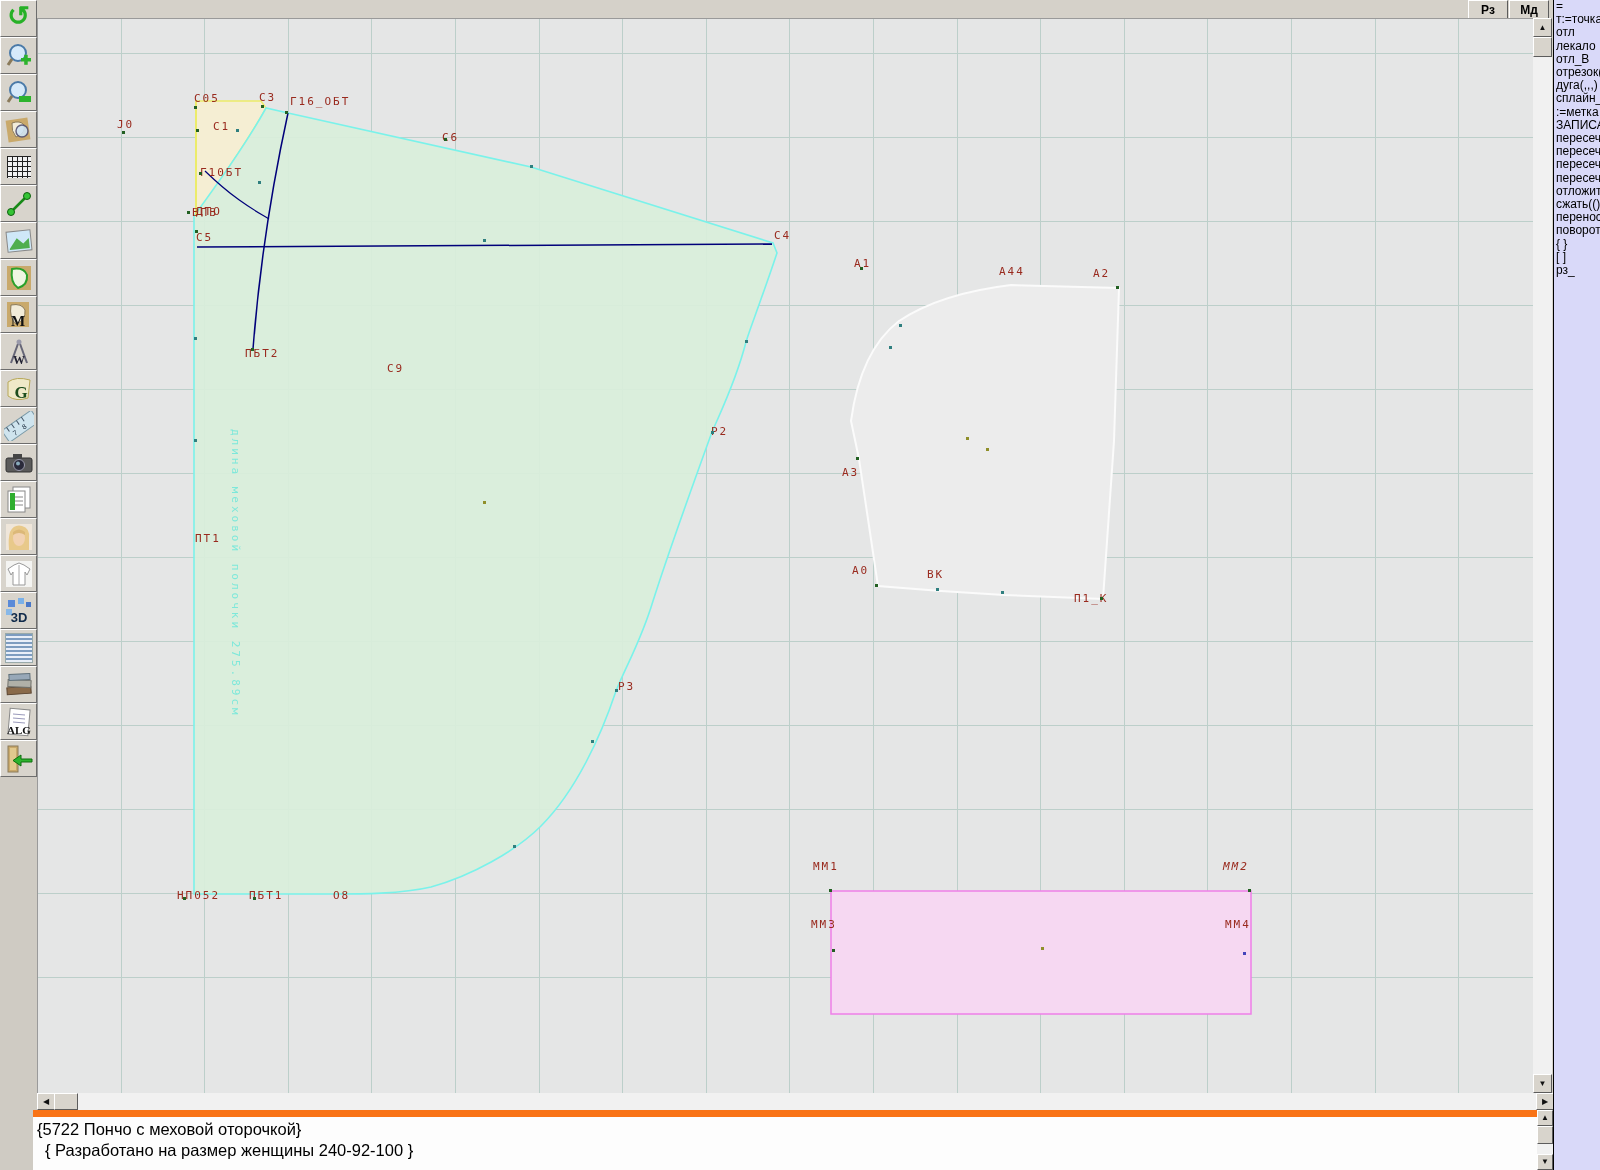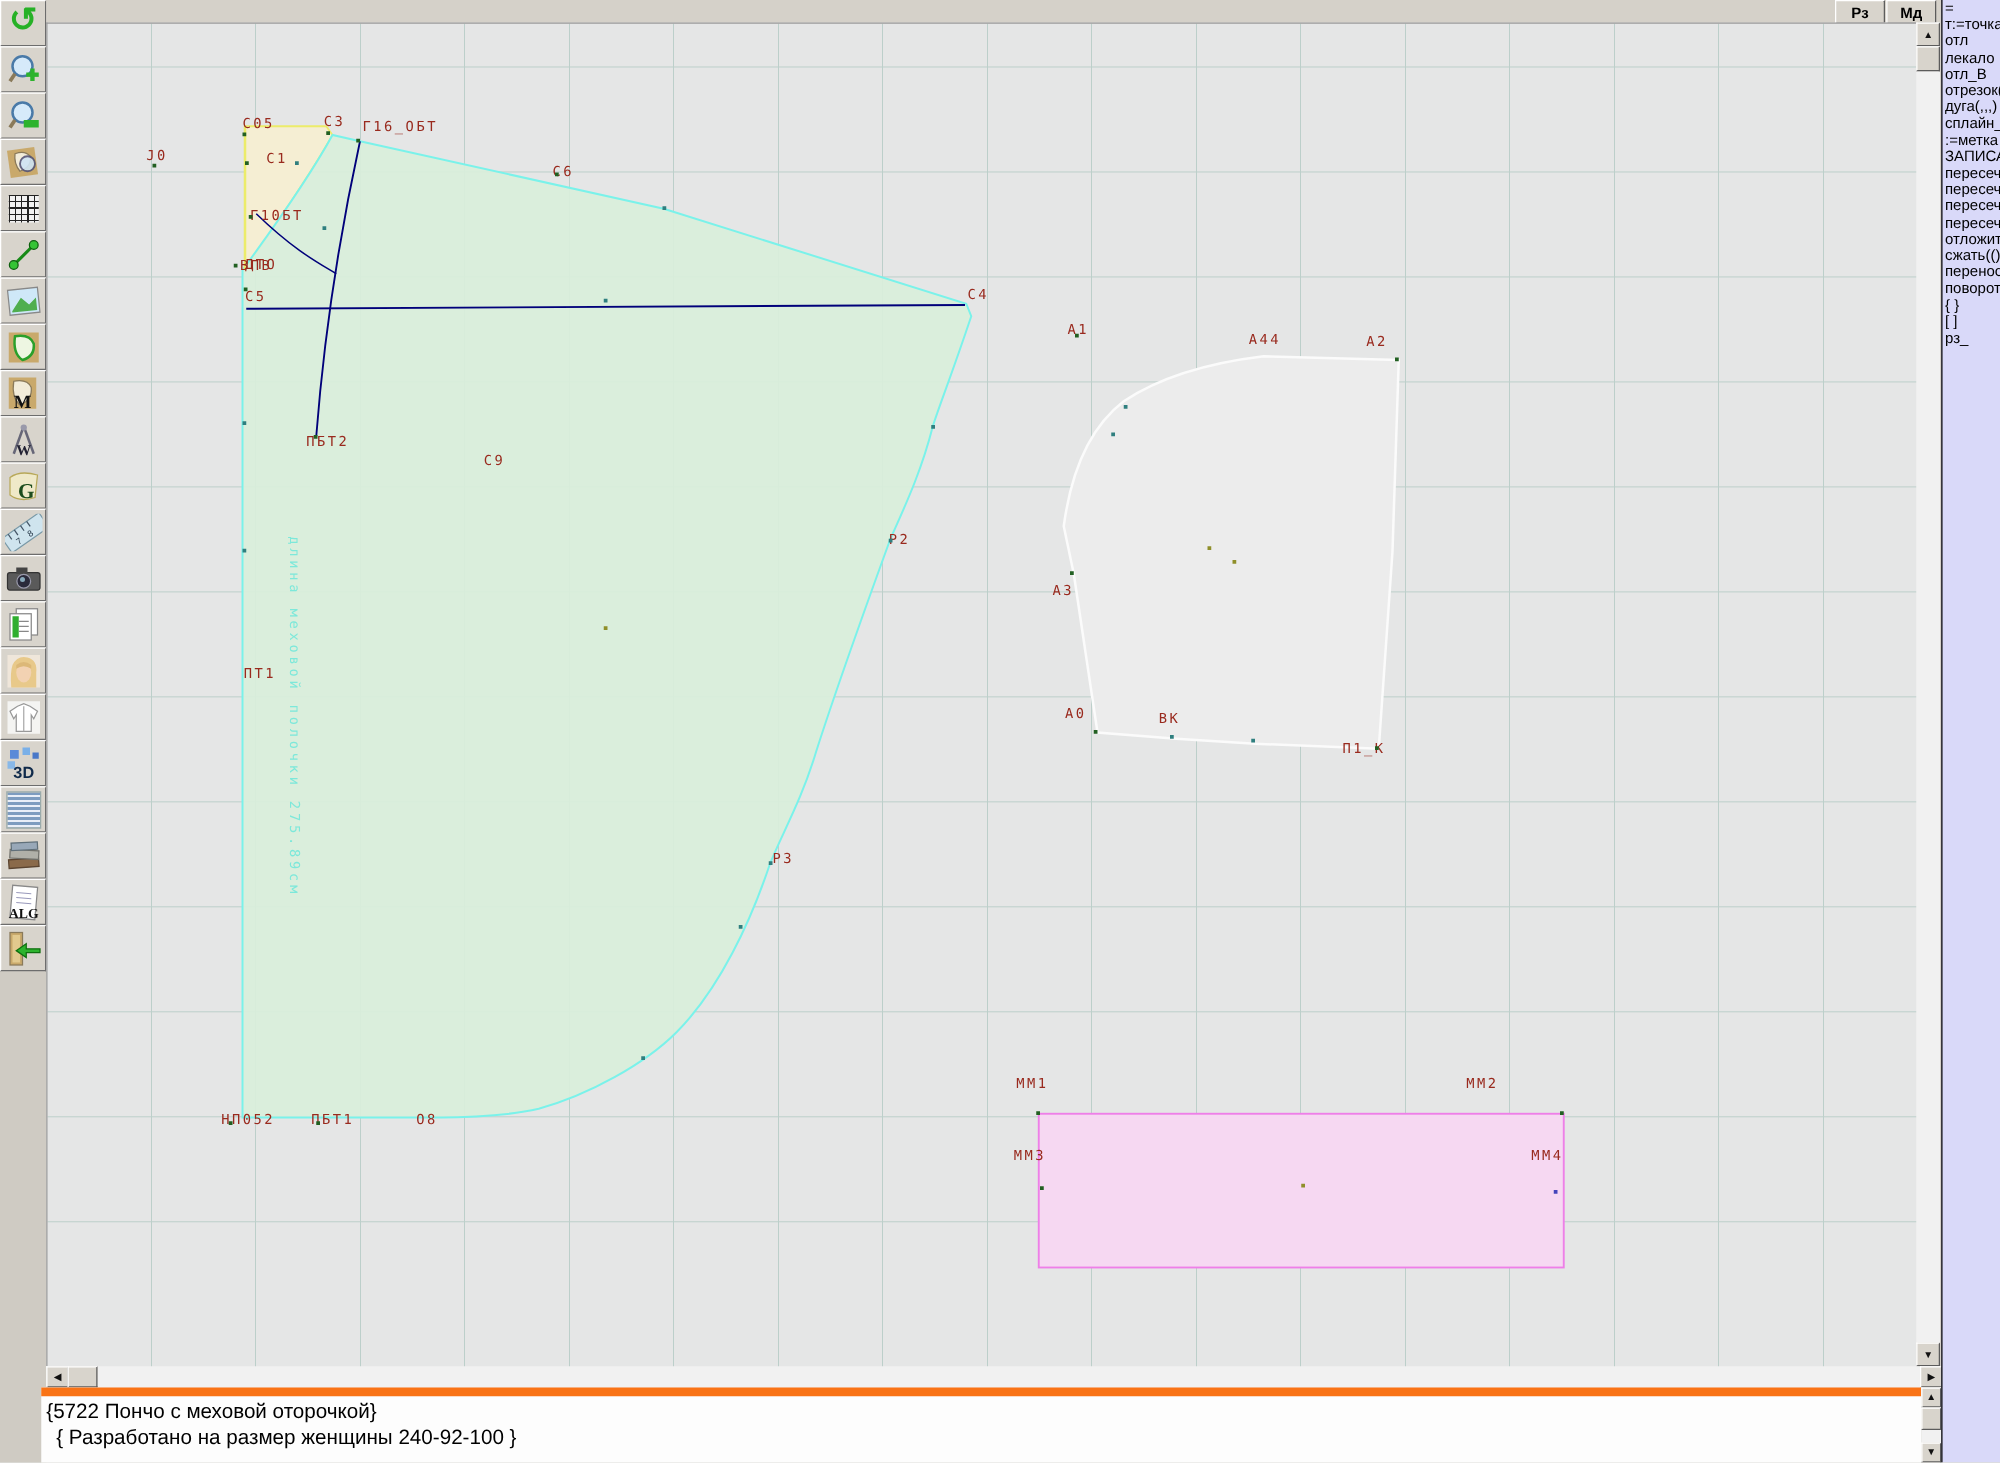--- a/index.html
+++ b/index.html
@@ -279,21 +279,21 @@
       <span class="ptlabel" style="left: 211px; top: 871px;">ПБТ1</span>
       <span class="ptlabel" style="left: 295px; top: 871px;">О8</span>
       <span class="ptlabel" style="left: 816px; top: 239px;">А1</span>
       <span class="ptlabel" style="left: 961px; top: 247px;">А44</span>
       <span class="ptlabel" style="left: 1055px; top: 249px;">А2</span>
       <span class="ptlabel" style="left: 804px; top: 448px;">А3</span>
       <span class="ptlabel" style="left: 814px; top: 546px;">А0</span>
       <span class="ptlabel" style="left: 889px; top: 550px;">ВК</span>
       <span class="ptlabel" style="left: 1036px; top: 574px;">П1_К</span>
       <span class="ptlabel" style="left: 775px; top: 842px;">ММ1</span>
-      <span class="ptlabel" style="left: 1135px; top: 842px;">ММ2</span>
+      <span class="ptlabel" style="left: 1185px; top: 842px; font-style: italic;">ММ2</span>
       <span class="ptlabel" style="left: 773px; top: 900px;">ММ3</span>
       <span class="ptlabel" style="left: 1187px; top: 900px;">ММ4</span>
     </div>
   <div id="markers">
       <div class="marker" style="left: 198px; top: 110px; background: rgb(47, 127, 127);"></div>
       <div class="marker" style="left: 220px; top: 162px; background: rgb(47, 127, 127);"></div>
       <div class="marker" style="left: 492px; top: 146px; background: rgb(47, 127, 127);"></div>
       <div class="marker" style="left: 445px; top: 220px; background: rgb(47, 127, 127);"></div>
       <div class="marker" style="left: 707px; top: 321px; background: rgb(47, 127, 127);"></div>
       <div class="marker" style="left: 673px; top: 412px; background: rgb(47, 127, 127);"></div>

